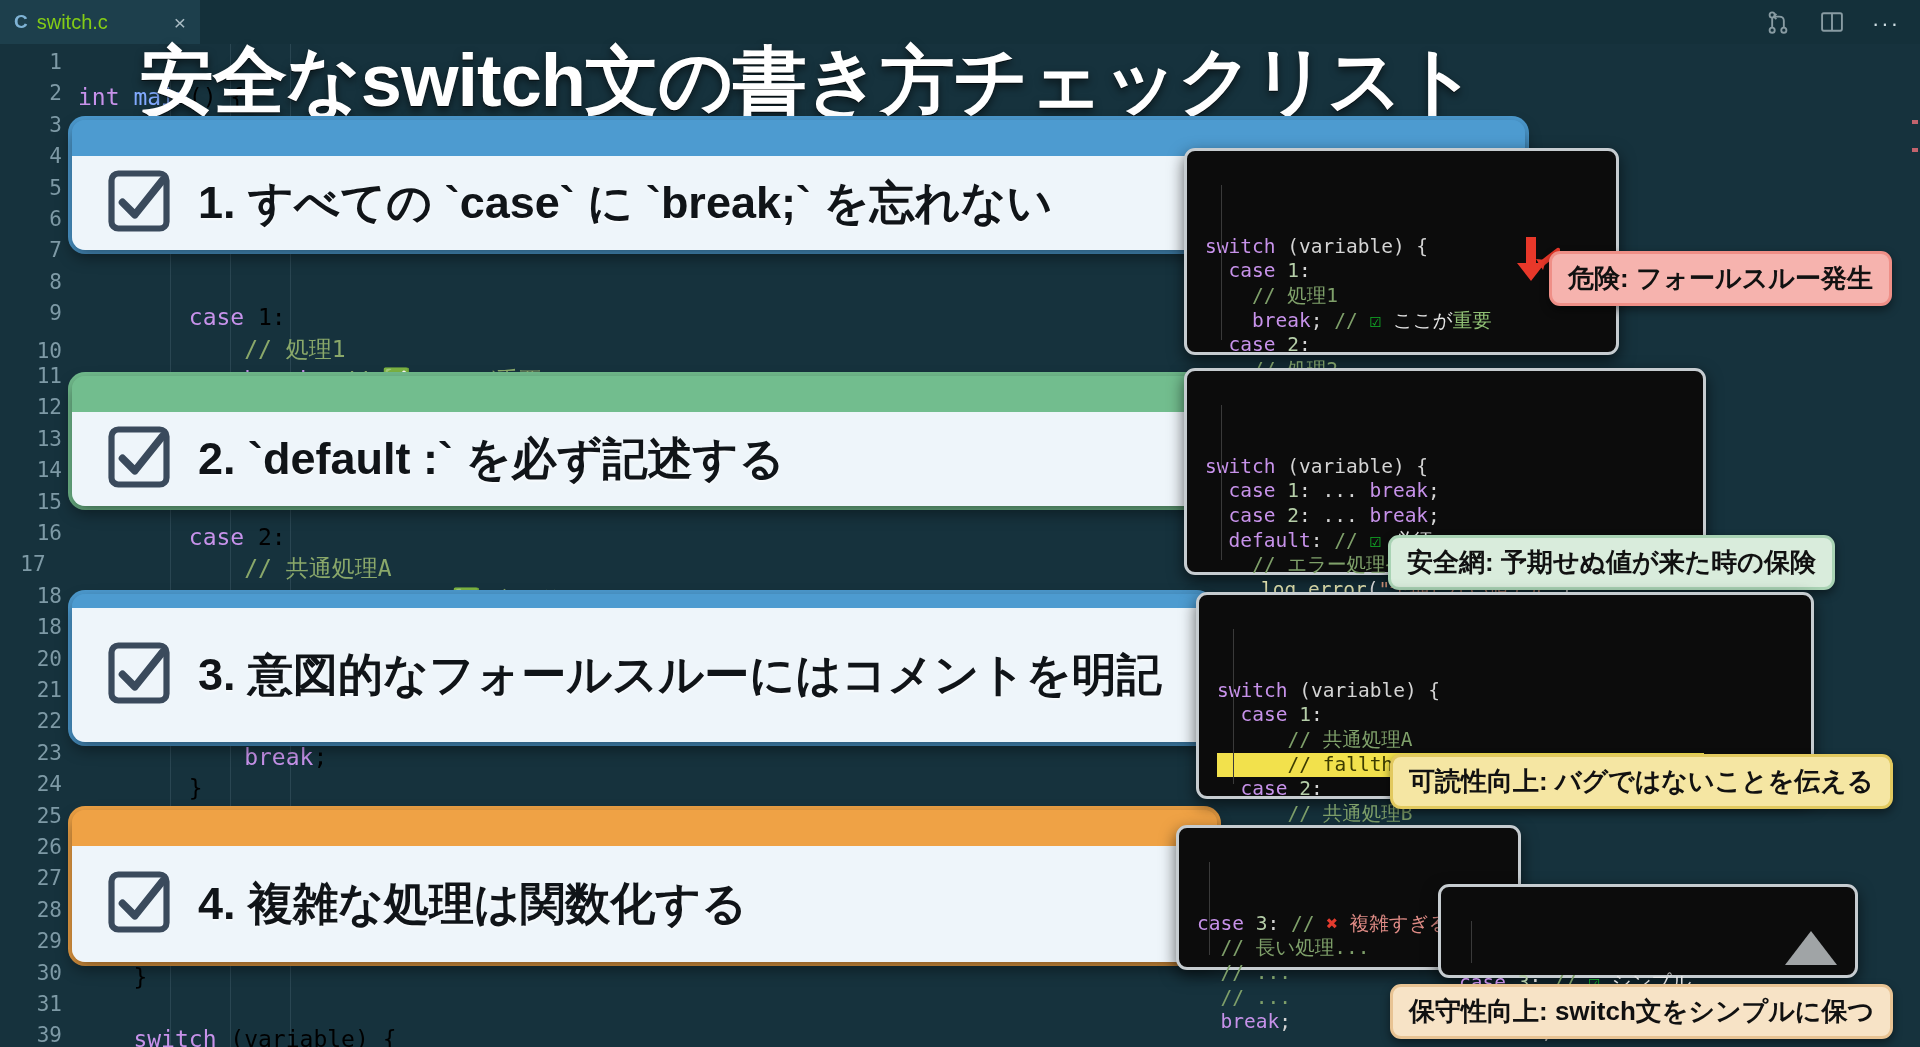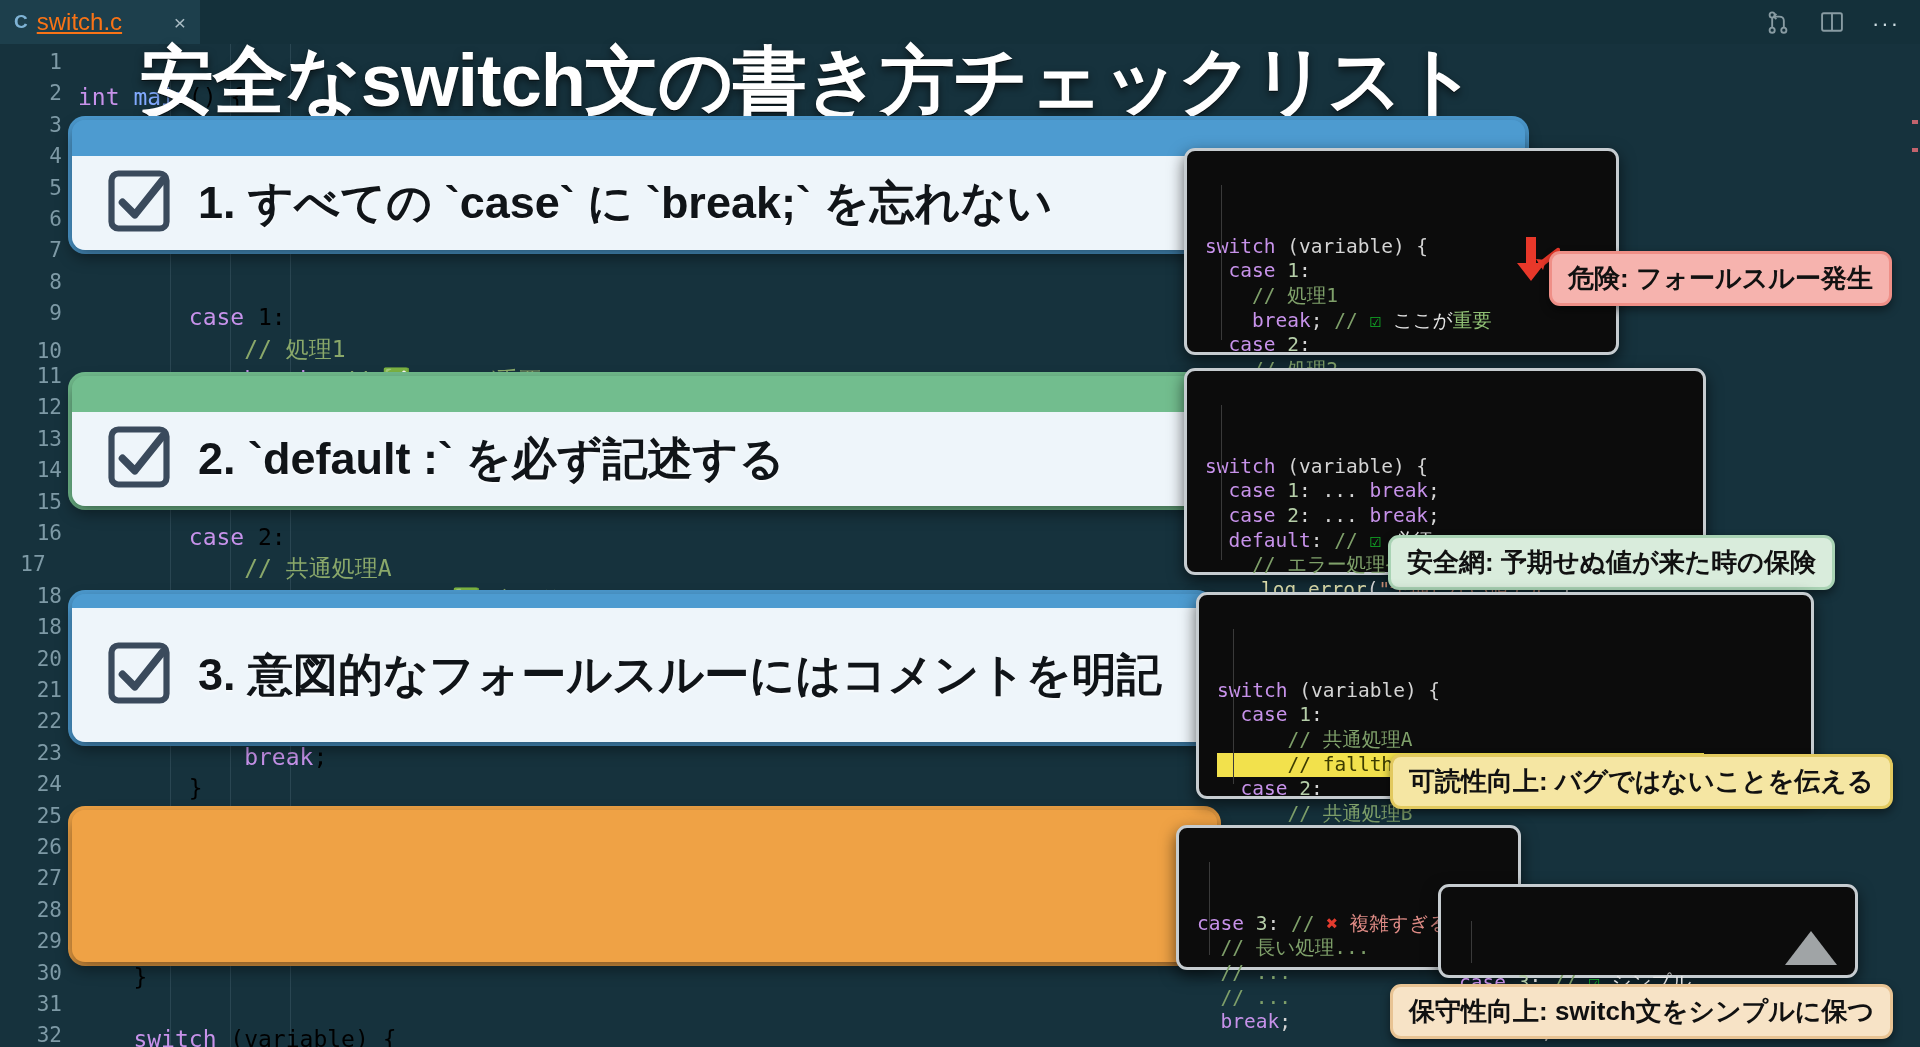--- a/index.html
+++ b/index.html
@@ -12,21 +12,21 @@
 
   
   #editor-bg{position:absolute;inset:0;background:#16323d;}
   #tabbar{position:absolute;top:0;left:0;width:100%;height:44px;background:#14303a;}
   #tab{
     position:absolute;top:0;left:0;width:200px;height:44px;
     background:#1d3f4c;display:flex;align-items:center;gap:9px;
     padding:0 14px;box-sizing:border-box;
   }
   #tab .clang{color:#7fb3d5;font-size:19px;font-weight:600;}
-  #tab .tabname{color:#f97316;font-size:24px;text-decoration:underline;}
+  #tab .tabname{color:#84cc16;font-size:20px;}
   #tab .tabclose{color:#a9bcc4;font-size:21px;margin-left:auto;line-height:1;}
   #tabtools{position:absolute;top:8px;right:20px;display:flex;align-items:center;gap:26px;}
   #tabtools .ic{opacity:.62;}
   #tabtools .dots{color:#cfdde3;font-size:22px;letter-spacing:2px;line-height:1;}
 
   #gutter{position:absolute;top:44px;left:0;width:70px;bottom:0;}
   .lnum{
     position:absolute;right:8px;width:58px;text-align:right;
     color:#7e9aa6;font-family:"DejaVu Sans Mono","Liberation Mono",monospace;
     font-size:21px;
@@ -165,21 +165,21 @@
       <div class="lnum" style="top: 665.4px;">22</div>
       <div class="lnum" style="top: 696.8px;">23</div>
       <div class="lnum" style="top: 728.2px;">24</div>
       <div class="lnum" style="top: 759.6px;">25</div>
       <div class="lnum" style="top: 791px;">26</div>
       <div class="lnum" style="top: 822.4px;">27</div>
       <div class="lnum" style="top: 853.8px;">28</div>
       <div class="lnum" style="top: 885.2px;">29</div>
       <div class="lnum" style="top: 916.6px;">30</div>
       <div class="lnum" style="top: 948px;">31</div>
-      <div class="lnum" style="top: 979.4px;">32</div>
+      <div class="lnum" style="top: 979.4px;">39</div>
     </div>
   <div class="ind" style="left:170px"></div>
   <div class="ind" style="left:230px"></div>
   <div class="ind" style="left:290px"></div>
   <div id="codearea"><div class="cl" style="top: 33.4px;"><span class="kw">int</span> <span class="fn">main</span>() {</div><div class="cl" style="top: 64.8px;">    <span class="kw">switch</span> (variable) {</div><div class="cl" style="top: 253.2px;">        <span class="kw">case</span> 1:</div><div class="cl" style="top: 284.6px;">            <span class="cm">// 処理1</span></div><div class="cl" style="top: 316px;">            <span class="kw">break</span>; <span class="cm">// ✅ ここが重要</span></div><div class="cl" style="top: 473px;">        <span class="kw">case</span> 2:</div><div class="cl" style="top: 504.4px;">            <span class="cm">// 共通処理A</span></div><div class="cl" style="top: 535.8px;">            <span class="cm">// fallthrough ✅ 意図的であることを明示</span></div><div class="cl" style="top: 692.8px;">            <span class="kw">break</span>;</div><div class="cl" style="top: 724.2px;">        }</div><div class="cl" style="top: 912.6px;">    }</div><div class="cl" style="top: 975.4px;">    <span class="kw">switch</span> (variable) {</div></div>
   <div id="scroll-marks">
       <i></i>
       <i></i>
     </div>
 </div>
@@ -220,20 +220,29 @@
           <rect x="4" y="4" width="40" height="40" rx="5" fill="none" stroke="#3a4a5c" stroke-width="4.5"></rect>
           <path d="M12 25l9 9L41 9" fill="none" stroke="#3a4a5c" stroke-width="5.5" stroke-linecap="round" stroke-linejoin="round"></path>
         </svg>
     </span>
     <span class="txt">3. 意図的なフォールスルーにはコメントを明記</span>
   </div>
 </div>
 
 <div class="card" style="top: 810px; width: 1145px; height: 152px; box-shadow: rgba(0, 0, 0, 0.45) 0px 7px 16px, rgb(239, 162, 69) 0px 0px 0px 4px; background: rgb(239, 162, 69);">
   <div class="bar" style="background: rgb(239, 162, 69);"></div>
+  <div class="body">
+    <span class="chkbox">
+      <svg width="66" height="66" viewBox="0 0 48 48">
+          <rect x="4" y="4" width="40" height="40" rx="5" fill="none" stroke="#3a4a5c" stroke-width="4.5"></rect>
+          <path d="M12 25l9 9L41 9" fill="none" stroke="#3a4a5c" stroke-width="5.5" stroke-linecap="round" stroke-linejoin="round"></path>
+        </svg>
+    </span>
+    <span class="txt">4. 複雑な処理は関数化する</span>
+  </div>
 </div>
 
 <div class="panel" style="left:1184px;top:148px;width:435px;height:207px;">
   <div class="guide" style="left:34px"></div>
   <div><span class="pkw">switch</span> <span class="ppl">(</span>variable<span class="ppl">) {</span>
   <span class="pkw">case</span> <span class="pnum">1</span>:
     <span class="pcm">// 処理1</span>
     <span class="pkw">break</span>; <span class="pcm">// <span class="ok">☑</span> <span class="jp">ここが</span><span class="jpg">重要</span></span>
   <span class="pkw">case</span> <span class="pnum">2</span>:
     <span class="pcm">// 処理2</span>

